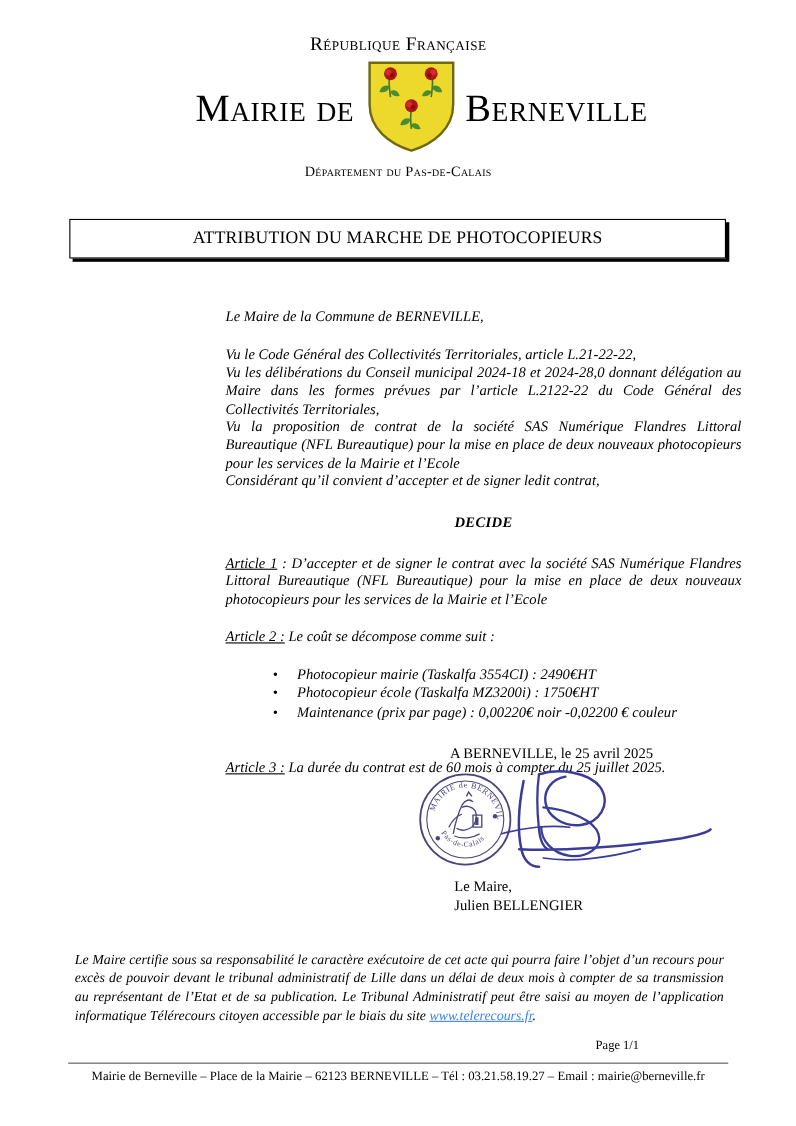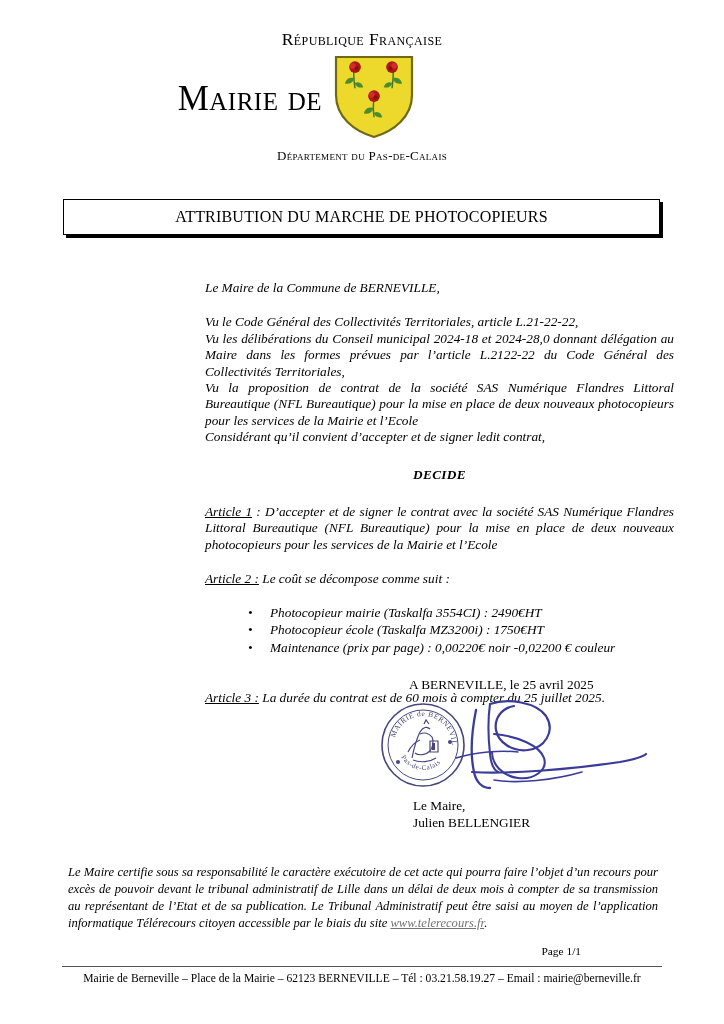--- a/index.html
+++ b/index.html
@@ -184,21 +184,21 @@
     position: absolute;
     left: 68px;
     top: 864px;
     width: 590px;
     font-size: 12.6px;
     line-height: 17px;
     font-style: italic;
     text-align: justify;
   }
   .legal a.link {
-    color: #737373;
+    color: #3b82f6;
     text-decoration: underline;
   }
 
   
   .page-num {
     position: absolute;
     right: 64px;
     top: 944px;
     font-size: 11.4px;
     line-height: 14px;
@@ -226,20 +226,21 @@
 <body>
 
 <div class="page">
 
   <div class="header">
 
     <div class="rep-francaise">République Française</div>
 
     <div class="mairie-line">
       <div class="mairie-de">Mairie de</div>
+      <div class="berneville-word">Berneville</div>
     </div>
 
     <div class="blason">
       <svg viewBox="0 0 80 84" width="80" height="84" aria-hidden="true">
         <defs>
           <clipPath id="shieldClip">
             <path d="M2,2 L78,2 L78,40 C78,62 60,76 40,82 C20,76 2,62 2,40 Z"></path>
           </clipPath>
         </defs>
         <path d="M2,2 L78,2 L78,40 C78,62 60,76 40,82 C20,76 2,62 2,40 Z" fill="#EDD92B" stroke="#6f6a12" stroke-width="2.2"></path>

